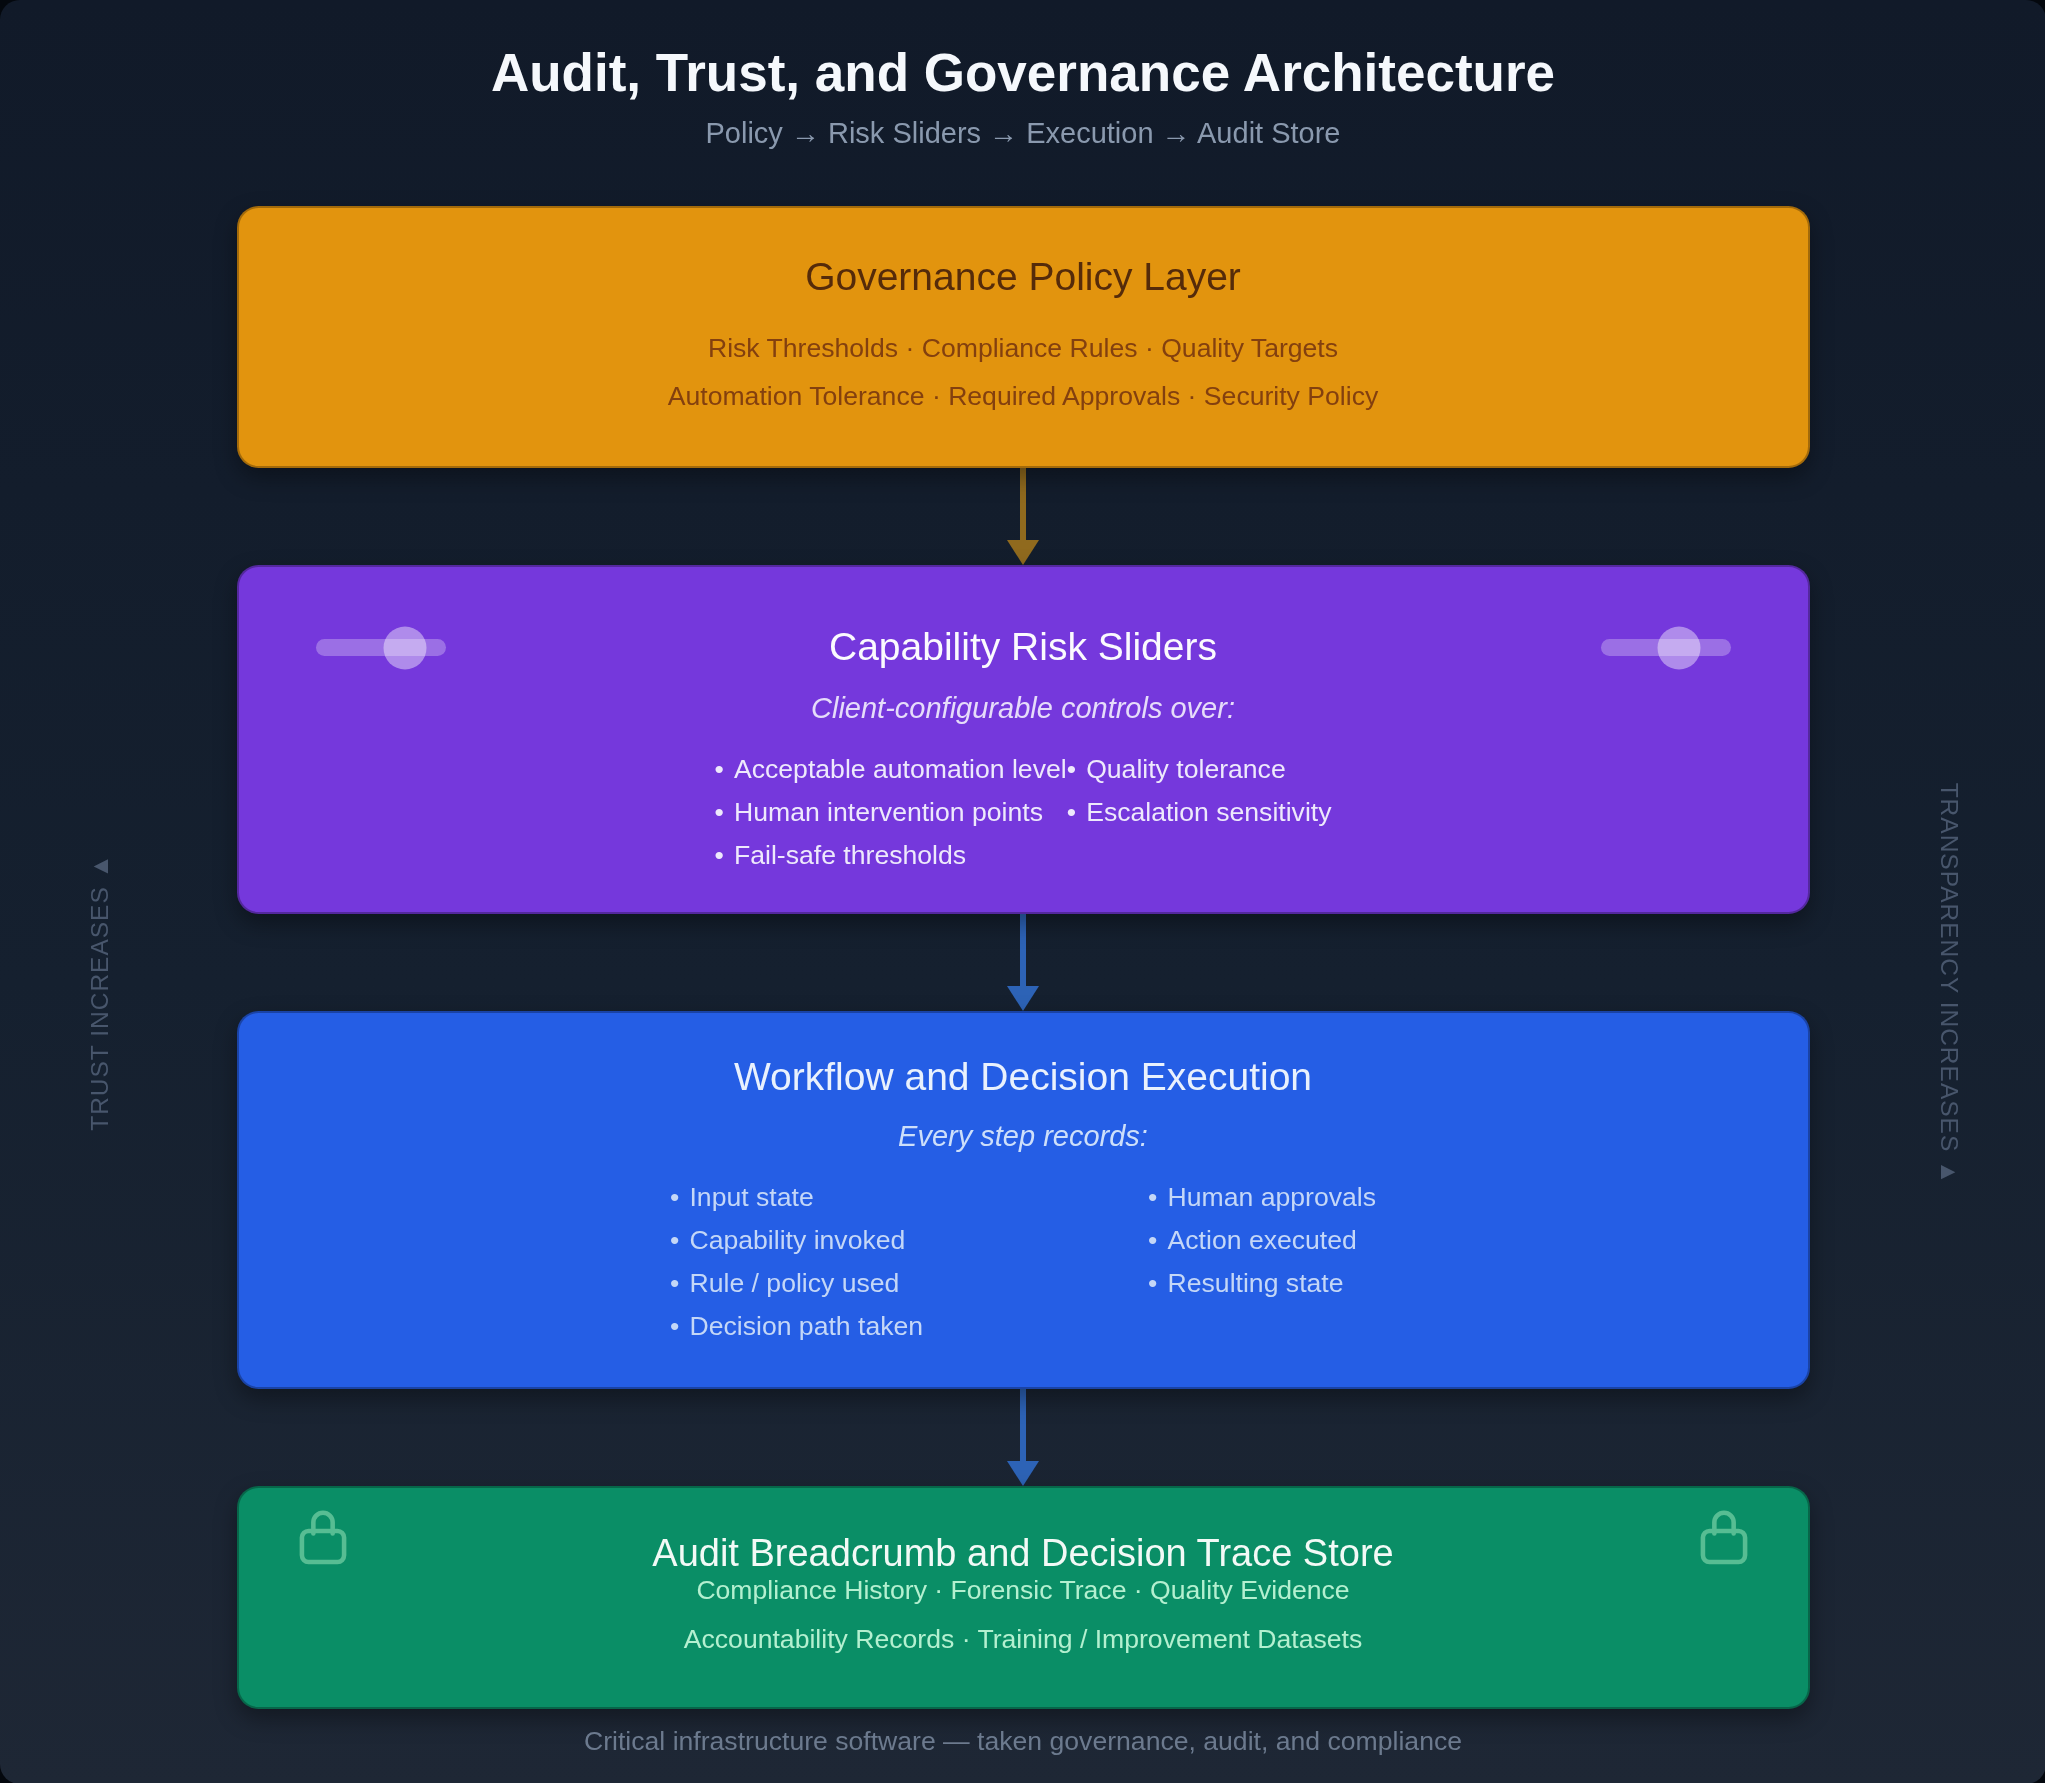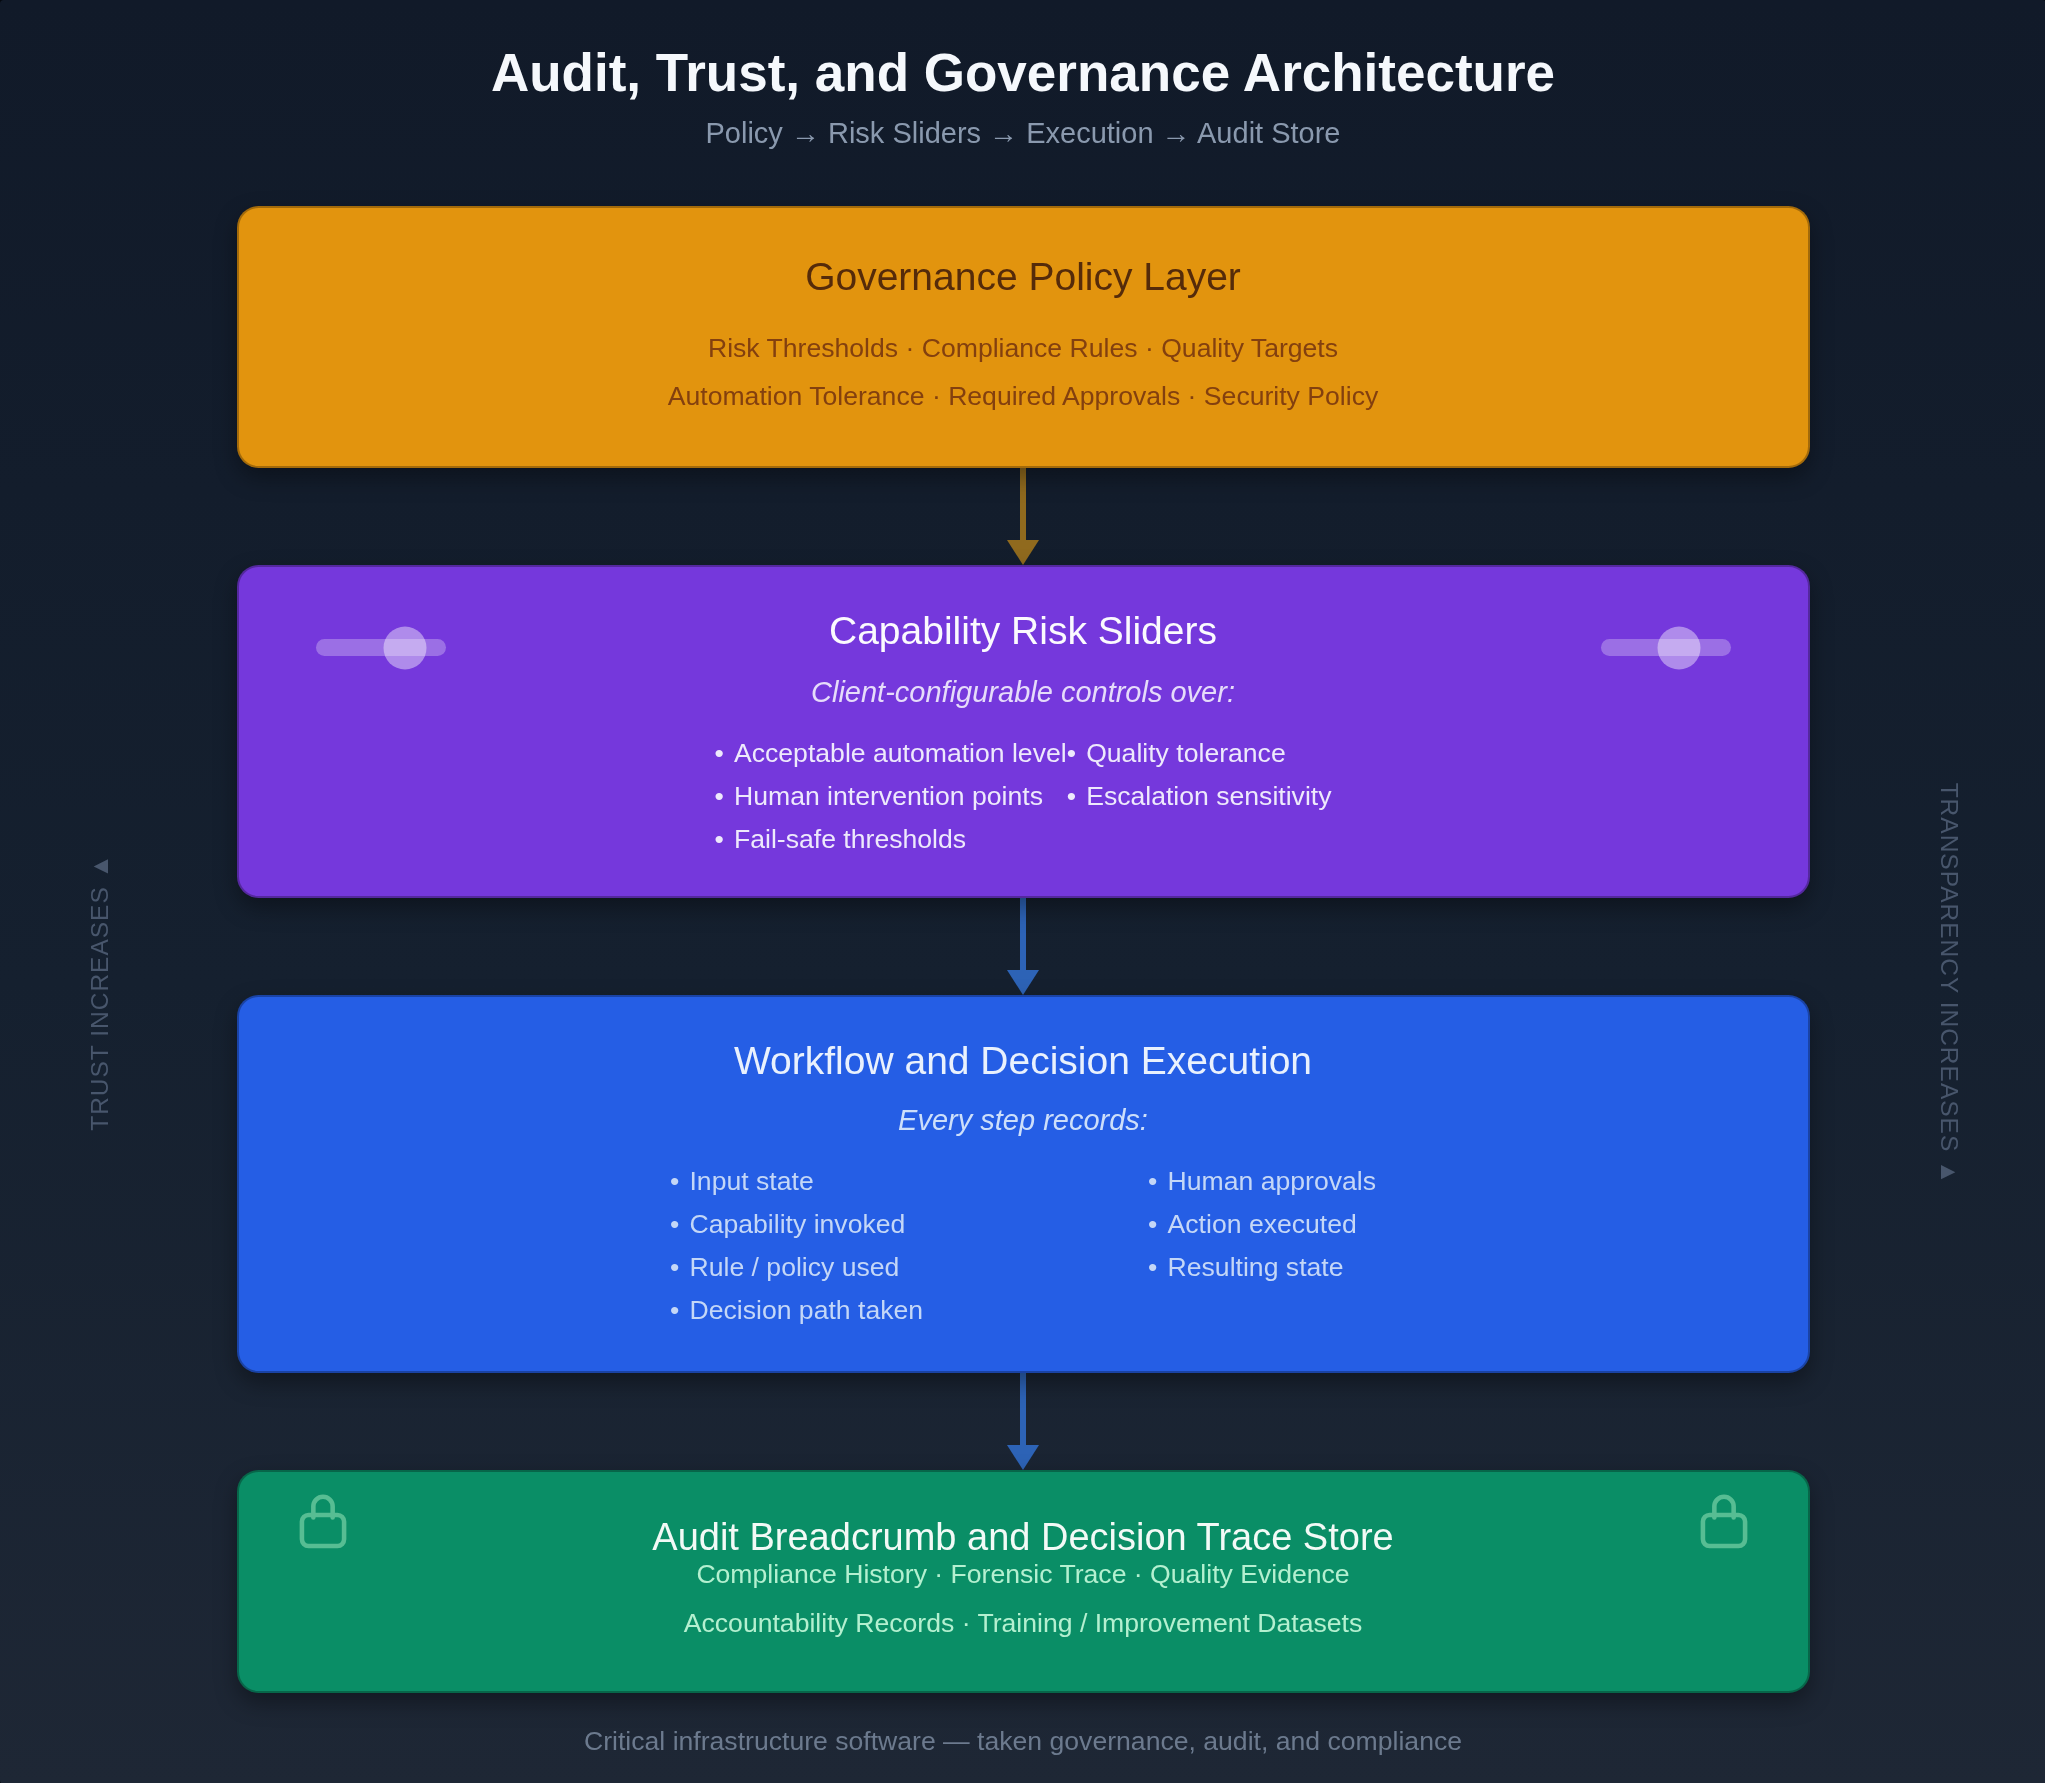--- a/index.html
+++ b/index.html
@@ -5,21 +5,21 @@
   html, body {
     margin: 0; padding: 0;
     background: #04080e;
     width: 2046px; height: 1784px;
     font-family: "Liberation Sans", "DejaVu Sans", sans-serif;
     overflow: hidden;
   }
   .canvas {
     position: relative;
     width: 2046px; height: 1784px;
-    border-radius: 4px;
+    border-radius: 20px;
     background: linear-gradient(180deg, #111a29 0%, #15202f 55%, #1e2735 100%);
     overflow: hidden;
   }
   
   .header { text-align: center; padding-top: 44px; }
   .page-title {
     font-size: 53px; font-weight: bold; color: #f5f8fc;
     line-height: 1.1; margin: 0;
   }
   .page-subtitle {
@@ -40,21 +40,21 @@
   .box .em-line { font-size: 29px; font-style: italic; line-height: 1.18; margin: 0; }
 
   
   .box-policy { background: var(--policy-fill, #e2940e); padding: 47px 41px 53px 41px; }
   .box-policy h2 { color: var(--policy-title, #552b0a); }
   .box-policy .info-line { color: var(--policy-text, #83400f); }
   .box-policy .info-line + .info-line { margin-top: 14.3px; }
   .box-policy h2 { margin-bottom: 33px; }
 
   
-  .box-sliders { background: var(--sliders-fill, #7538dc); padding: 42px 41px 43px 41px; }
+  .box-sliders { background: var(--sliders-fill, #7538dc); padding: 58px 41px 43px 41px; }
   .box-sliders h2 { color: #fbfafe; margin-bottom: 22.5px; }
   .box-sliders .em-line { color: #e6dcfa; }
   .slider { position: absolute; top: 72px; width: 130px; height: 17.4px;
     border-radius: 8.7px; background: rgba(255,255,255,0.28); }
   .slider-left { left: 77px; }
   .slider-right { right: 77px; }
   .slider .thumb {
     position: absolute; top: 50%; width: 43px; height: 43px; border-radius: 50%;
     background: rgba(255,255,255,0.42); transform: translate(-50%,-50%);
   }

